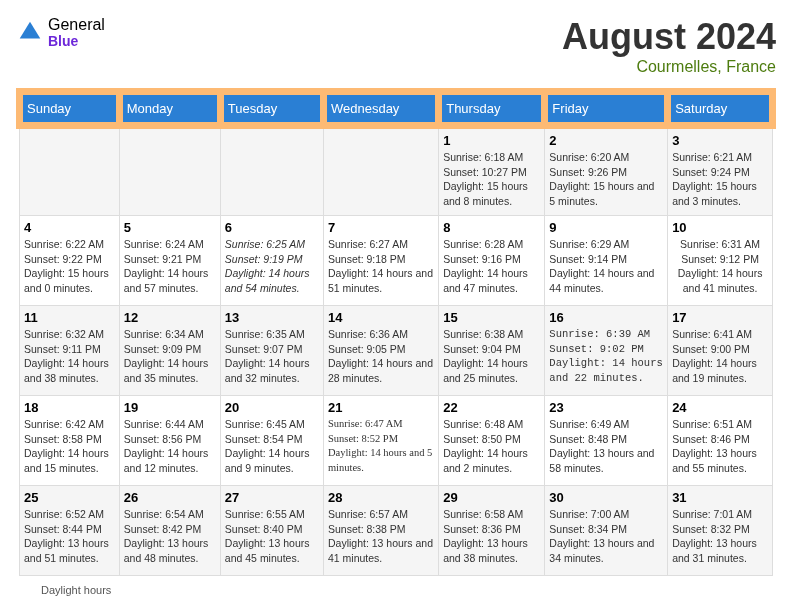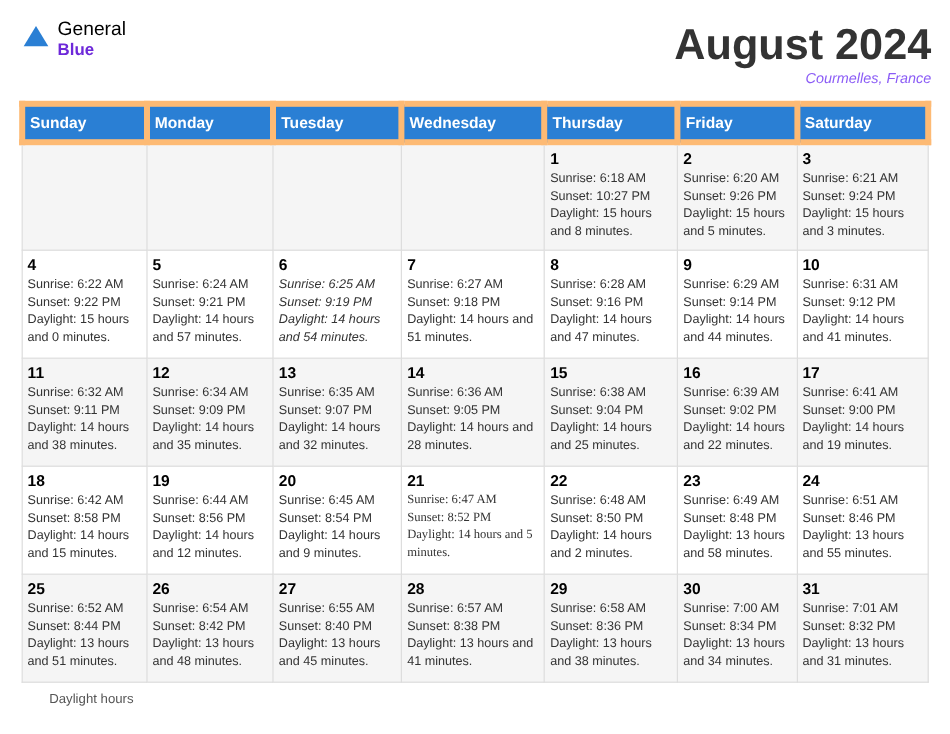--- a/index.html
+++ b/index.html
@@ -37,39 +37,38 @@
     }
     .title-block {
       text-align: right;
     }
     .month-year {
       font-size: 36px;
       font-weight: bold;
       color: #333;
     }
     .location {
-      font-size: 12px;
-      color: #8b5cf6;
-      font-style: italic;
+      font-size: 16px;
+      color: #4d7c0f;
     }
     table {
       width: 100%;
       border-collapse: collapse;
       font-size: 11px;
     }
     thead tr {
       background-color: #2a7fd4;
       color: #fff;
     }
     thead th {
       padding: 6px 4px;
       text-align: left;
       font-size: 13px;
-      font-weight: bold;
-      border: 5px solid #fdba74;
+      font-weight: normal;
+      border: 7px solid #fdba74;
     }
     tbody tr {
       border-bottom: 1px solid #ccc;
     }
     tbody td {
       padding: 4px 4px;
       vertical-align: top;
       border: 1px solid #ddd;
       min-height: 80px;
       height: 90px;
@@ -186,21 +185,21 @@
 Daylight: 14 hours and 47 minutes.</div>
         </td>
         <td>
           <span class="day-number">9</span>
           <div class="day-info" style="white-space: pre-line;">Sunrise: 6:29 AM
 Sunset: 9:14 PM
 Daylight: 14 hours and 44 minutes.</div>
         </td>
         <td>
           <span class="day-number">10</span>
-          <div class="day-info" style="white-space: pre-line;">Sunrise: 6:31 AM
+          <div class="day-info" style="white-space: pre-line; text-align: center;">Sunrise: 6:31 AM
 Sunset: 9:12 PM
 Daylight: 14 hours and 41 minutes.</div>
         </td>
       </tr>
       <tr>
         <td>
           <span class="day-number">11</span>
           <div class="day-info" style="white-space: pre-line;">Sunrise: 6:32 AM
 Sunset: 9:11 PM
 Daylight: 14 hours and 38 minutes.</div>
@@ -224,21 +223,21 @@
 Daylight: 14 hours and 28 minutes.</div>
         </td>
         <td>
           <span class="day-number">15</span>
           <div class="day-info" style="white-space: pre-line;">Sunrise: 6:38 AM
 Sunset: 9:04 PM
 Daylight: 14 hours and 25 minutes.</div>
         </td>
         <td>
           <span class="day-number">16</span>
-          <div class="day-info" style="white-space: pre-line;">Sunrise: 6:39 AM
+          <div class="day-info" style="white-space: pre-line; font-family: Liberation Mono, monospace;">Sunrise: 6:39 AM
 Sunset: 9:02 PM
 Daylight: 14 hours and 22 minutes.</div>
         </td>
         <td>
           <span class="day-number">17</span>
           <div class="day-info" style="white-space: pre-line;">Sunrise: 6:41 AM
 Sunset: 9:00 PM
 Daylight: 14 hours and 19 minutes.</div>
         </td>
       </tr>

